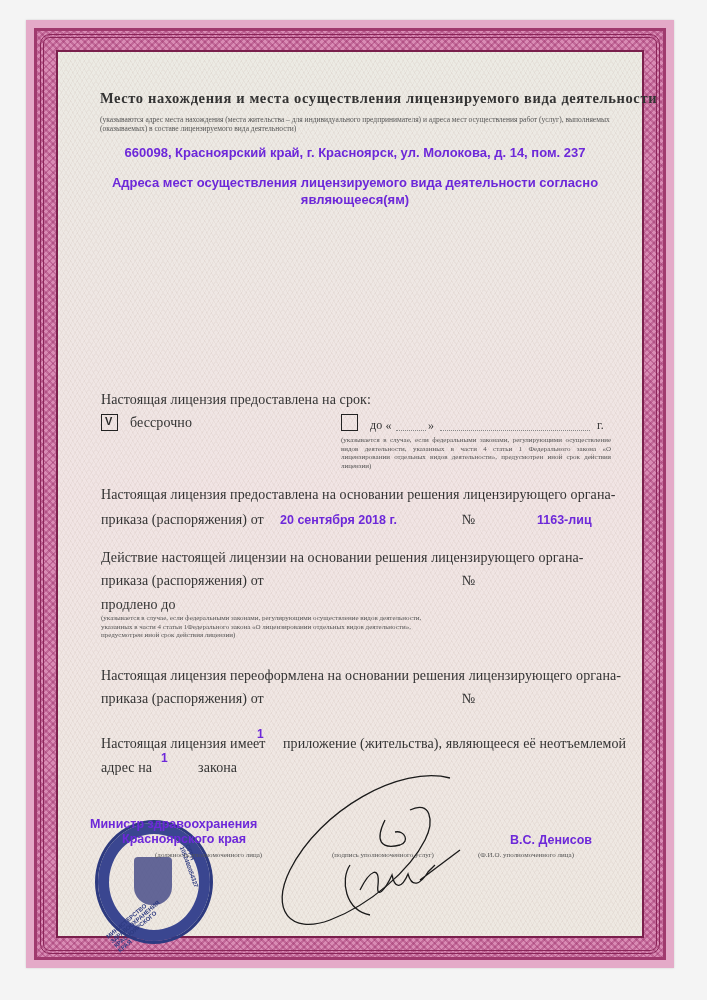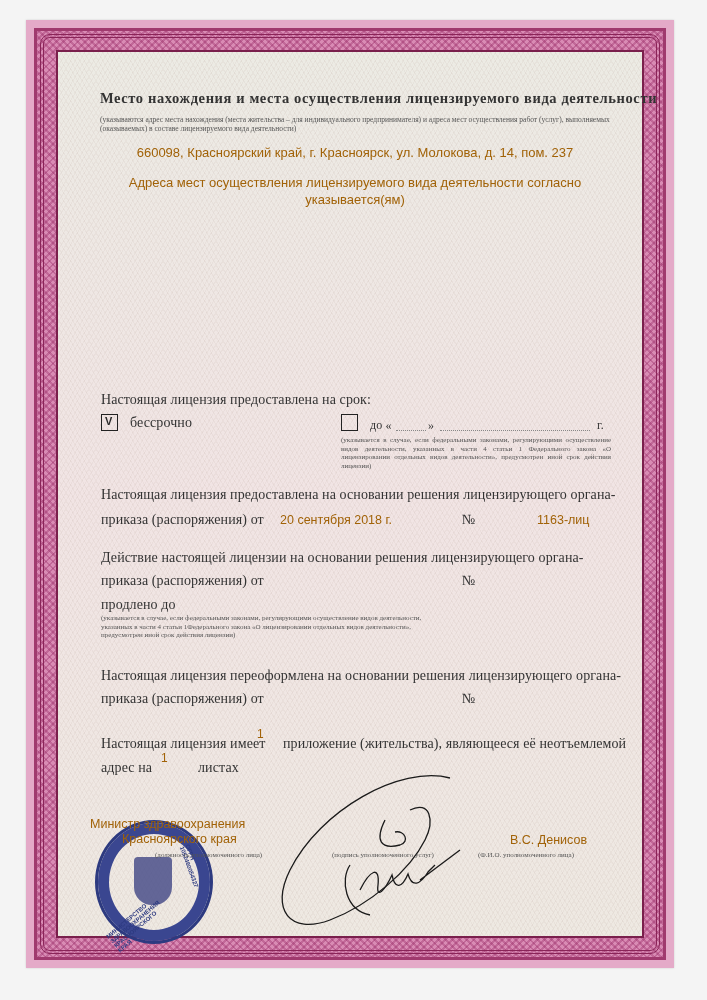--- a/index.html
+++ b/index.html
@@ -31,21 +31,21 @@
   .paper {
     position: absolute; left: 30px; top: 30px; right: 30px; bottom: 30px;
     background:
       repeating-linear-gradient(60deg, rgba(190,170,160,0.12) 0 1px, transparent 1px 4px),
       repeating-linear-gradient(-60deg, rgba(190,170,160,0.12) 0 1px, transparent 1px 4px),
       linear-gradient(180deg, #ecebe4 0%, #f1e4e4 50%, #eee9e2 100%);
     border: 2px solid #7a1f4c;
   }
   .abs { position: absolute; }
   .serif { font-family: "Liberation Serif", serif; }
-  .sans { font-family: "Liberation Sans", sans-serif; font-weight: normal; color: #a16207; }
+  .sans { font-family: "Liberation Sans", sans-serif; font-weight: bold; color: #6d28d9; }
   .h-title { font-size: 14.5px; letter-spacing: 0.6px; color: #333; font-weight: bold; }
   .tiny { font-size: 7.5px; line-height: 9px; color: #555; }
   .body-text { font-size: 14px; color: #333; letter-spacing: 0.1px; }
   .checkbox {
     width: 17px; height: 17px; border: 1.5px solid #222; background: transparent;
     font-family: "Liberation Sans", sans-serif; font-weight: bold; font-size: 11px;
     line-height: 12px; padding-left: 3px; box-sizing: border-box;
   }
   .seal {
     position: absolute; left: 95px; top: 820px; width: 112px; height: 118px;
@@ -70,21 +70,21 @@
   <div class="frame-outer"></div>
   <div class="frame-wave"></div>
   <div class="paper"></div>
 </div>
 
 <div class="abs serif h-title" style="left:100px; top:90px; width:510px; white-space:nowrap;">Место нахождения и места осуществления лицензируемого вида деятельности</div>
 <div class="abs serif tiny" style="left:100px; top:107px; width:510px;margin-top:8px;">(указываются адрес места нахождения (места жительства – для индивидуального предпринимателя) и адреса мест осуществления работ (услуг), выполняемых (оказываемых) в составе лицензируемого вида деятельности)</div>
 
 <div class="abs sans" style="left:90px; top:145px; width:530px; text-align:center; font-size:13px;">660098, Красноярский край, г. Красноярск, ул. Молокова, д. 14, пом. 237</div>
 <div class="abs sans" style="left:90px; top:175px; width:530px; text-align:center; font-size:13px;">Адреса мест осуществления лицензируемого вида деятельности согласно</div>
-<div class="abs sans" style="left:90px; top:192px; width:530px; text-align:center; font-size:13px;">указывается(ям)</div>
+<div class="abs sans" style="left:90px; top:192px; width:530px; text-align:center; font-size:13px;">являющееся(ям)</div>
 
 <div class="abs serif body-text" style="left:101px; top:392px;">Настоящая лицензия предоставлена на срок:</div>
 
 <div class="abs checkbox" style="left:101px; top:414px;">V</div>
 <div class="abs serif body-text" style="left:130px; top:415px;">бессрочно</div>
 
 <div class="abs checkbox" style="left:341px; top:414px;"></div>
 <div class="abs serif body-text" style="left:370px; top:418px; font-size:12px;">до «</div>
 <div class="abs" style="left:396px; top:430px; width:30px; border-bottom:1px dotted #888;"></div>
 <div class="abs serif body-text" style="left:428px; top:418px; font-size:12px;">»</div>
@@ -106,21 +106,21 @@
 
 <div class="abs serif body-text" style="left:101px; top:668px; white-space:nowrap;">Настоящая лицензия переоформлена на основании решения лицензирующего органа-</div>
 <div class="abs serif body-text" style="left:101px; top:691px;">приказа (распоряжения) от</div>
 <div class="abs serif body-text" style="left:462px; top:691px;">№</div>
 
 <div class="abs serif body-text" style="left:101px; top:736px;">Настоящая лицензия имеет</div>
 <div class="abs sans" style="left:257px; top:727px; font-size:12px;">1</div>
 <div class="abs serif body-text" style="left:283px; top:736px; white-space:nowrap;">приложение (жительства), являющееся её неотъемлемой</div>
 <div class="abs serif body-text" style="left:101px; top:760px;">адрес на</div>
 <div class="abs sans" style="left:161px; top:751px; font-size:12px;">1</div>
-<div class="abs serif body-text" style="left:198px; top:760px;">листах</div>
+<div class="abs serif body-text" style="left:198px; top:760px;">закона</div>
 
 <svg class="abs" style="left:260px; top:770px;" width="240" height="180" viewBox="0 0 240 180">
   <path d="M190 8 C140 -5 60 40 30 100 C10 140 30 165 70 150 C110 135 150 100 165 70 C175 50 170 30 150 40" fill="none" stroke="#1a1a1a" stroke-width="1.3"></path>
   <path d="M125 50 C115 70 120 80 140 75 C150 72 145 60 135 62 M100 120 C110 100 120 95 118 115 C116 130 125 120 132 105 C135 120 142 118 148 104 C152 118 160 115 168 102 L175 95 M160 110 L200 80" fill="none" stroke="#1a1a1a" stroke-width="1.3"></path>
   <path d="M90 95 C80 110 85 140 110 145" fill="none" stroke="#1a1a1a" stroke-width="1.3"></path>
 </svg>
 
 <div class="seal">
   <div class="seal-emblem"></div>
   <div class="seal-text" style="left:8px; top:90px; transform:rotate(-40deg); font-size:6px; width:60px;">МИНИСТЕРСТВО ЗДРАВООХРАНЕНИЯ КРАСНОЯРСКОГО КРАЯ</div>

